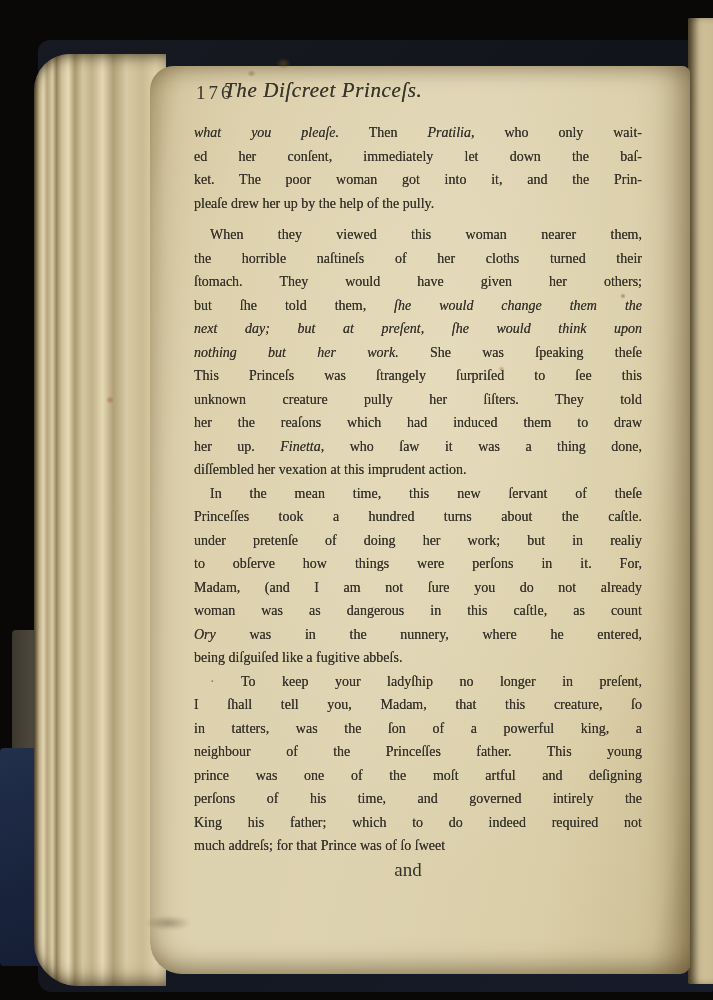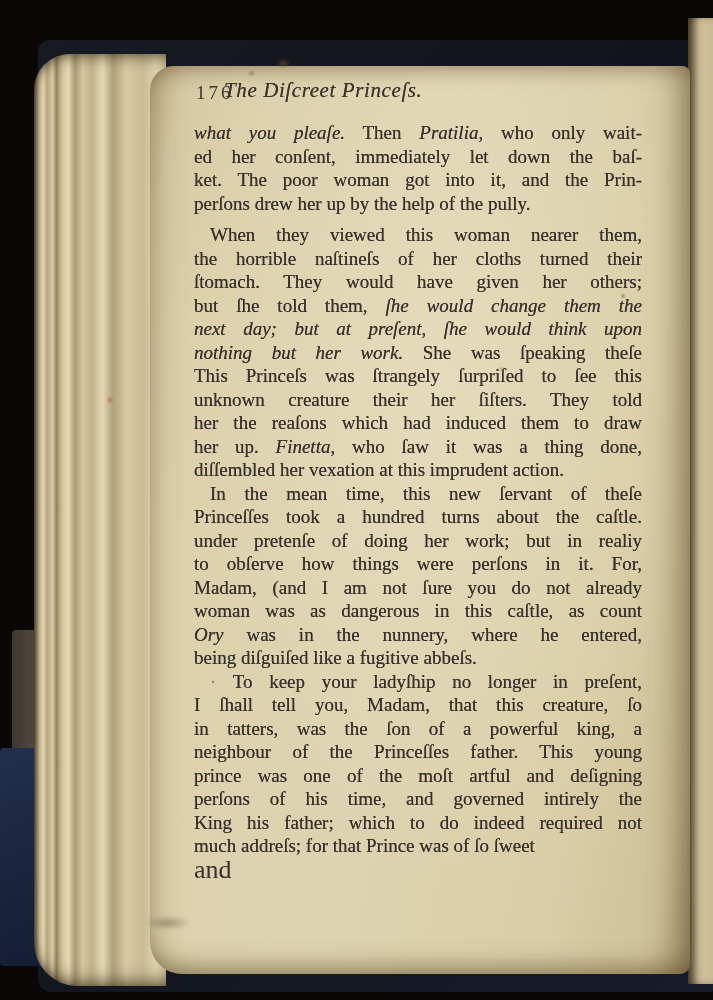--- a/index.html
+++ b/index.html
@@ -61,31 +61,31 @@
   .pagenum {
     position:absolute; left:2px; top:4px;
     font-size:19px; letter-spacing:3px; color:#3a352c;
   }
   .title {
     font-style:italic; font-size:21px;
     letter-spacing:.6px; color:#3a352c; padding-left:30px;
     text-shadow:0 0 .6px rgba(58,53,44,.85);
   }
   .bodytext {
-    margin-top:13px; font-size:19px; line-height:23.5px;
+    margin-top:13px; font-size:14px; line-height:23.5px;
     text-shadow:0 0 .6px rgba(54,49,42,.85);
   }
   .para { margin:0; }
   .para.gap { margin-top:8px; }
   .para.indent .line:first-child { text-indent:16px; }
   .line { text-align:justify; text-align-last:justify; white-space:normal; }
   .line.last { text-align-last:left; }
   .line i { font-style:italic; }
   .faint { opacity:.45; }
-  .catchword { text-align:left; font-size:26px; line-height:23.5px; padding-right:20px; }
+  .catchword { text-align:center; font-size:19px; line-height:23.5px; padding-right:20px; }
   
   .stain { position:absolute; border-radius:50%; pointer-events:none; }
   .s1 { left:276px; top:58px; width:15px; height:11px; background:radial-gradient(ellipse,rgba(110,82,38,.55),rgba(110,82,38,0) 70%); }
   .s2 { left:247px; top:70px; width:9px; height:7px;  background:radial-gradient(ellipse,rgba(110,82,38,.45),rgba(110,82,38,0) 70%); }
   .s3 { left:106px; top:396px; width:8px; height:8px; background:radial-gradient(ellipse,rgba(150,75,40,.5),rgba(150,75,40,0) 70%); }
   .s4 { left:620px; top:293px; width:6px; height:6px; background:radial-gradient(ellipse,rgba(90,70,35,.5),rgba(90,70,35,0) 70%); }
   .s5 { left:498px; top:366px; width:7px; height:6px; background:radial-gradient(ellipse,rgba(120,80,40,.4),rgba(120,80,40,0) 70%); }
   .ghost { left:146px; top:916px; width:44px; height:14px; border-radius:3px;
            background:radial-gradient(ellipse,rgba(60,50,30,.35),rgba(60,50,30,0) 75%); filter:blur(1px); }
 </style>
@@ -103,31 +103,31 @@
     <div class="content">
       <div class="header">
         <span class="pagenum">176</span>
         <div class="title">The Diſcreet Princeſs.</div>
       </div>
       <div class="bodytext">
           <div class="para">
             <div class="line"><i>what you pleaſe.</i><span>  Then </span><i>Pratilia</i><span>, who only wait-</span></div>
             <div class="line"><span>ed her conſent, immediately let down the baſ-</span></div>
             <div class="line"><span>ket. The poor woman got into it, and the Prin-</span></div>
-            <div class="line last"><span>perſons drew her up by the help of the pully.</span></div>
+            <div class="line last"><span>pleaſe drew her up by the help of the pully.</span></div>
           </div>
           <div class="para indent gap">
             <div class="line"><span>When they viewed this woman nearer them,</span></div>
             <div class="line"><span>the horrible naſtineſs of her cloths turned their</span></div>
             <div class="line"><span>ſtomach.  They would have given her others;</span></div>
             <div class="line"><span>but ſhe told them, </span><i>ſhe would change them the</i></div>
             <div class="line"><i>next day; but at preſent, ſhe would think upon</i></div>
             <div class="line"><i>nothing but her work.</i><span>  She was ſpeaking theſe</span></div>
             <div class="line"><span>This Princeſs was ſtrangely ſurpriſed to ſee this</span></div>
-            <div class="line"><span>unknown creature their her ſiſters.  They told</span></div>
+            <div class="line"><span>unknown creature pully her ſiſters.  They told</span></div>
             <div class="line"><span>her the reaſons which had induced them to draw</span></div>
             <div class="line"><span>her up. </span><i>Finetta</i><span>, who ſaw it was a thing done,</span></div>
             <div class="line last"><span>diſſembled her vexation at this imprudent action.</span></div>
           </div>
           <div class="para indent">
             <div class="line"><span>In the mean time, this new ſervant of theſe</span></div>
             <div class="line"><span>Princeſſes took a hundred turns about the caſtle.</span></div>
             <div class="line"><span>under pretenſe of doing her work; but in realiy</span></div>
             <div class="line"><span>to obſerve how things were perſons in it.  For,</span></div>
             <div class="line"><span>Madam, (and I am not ſure you do not already</span></div>

